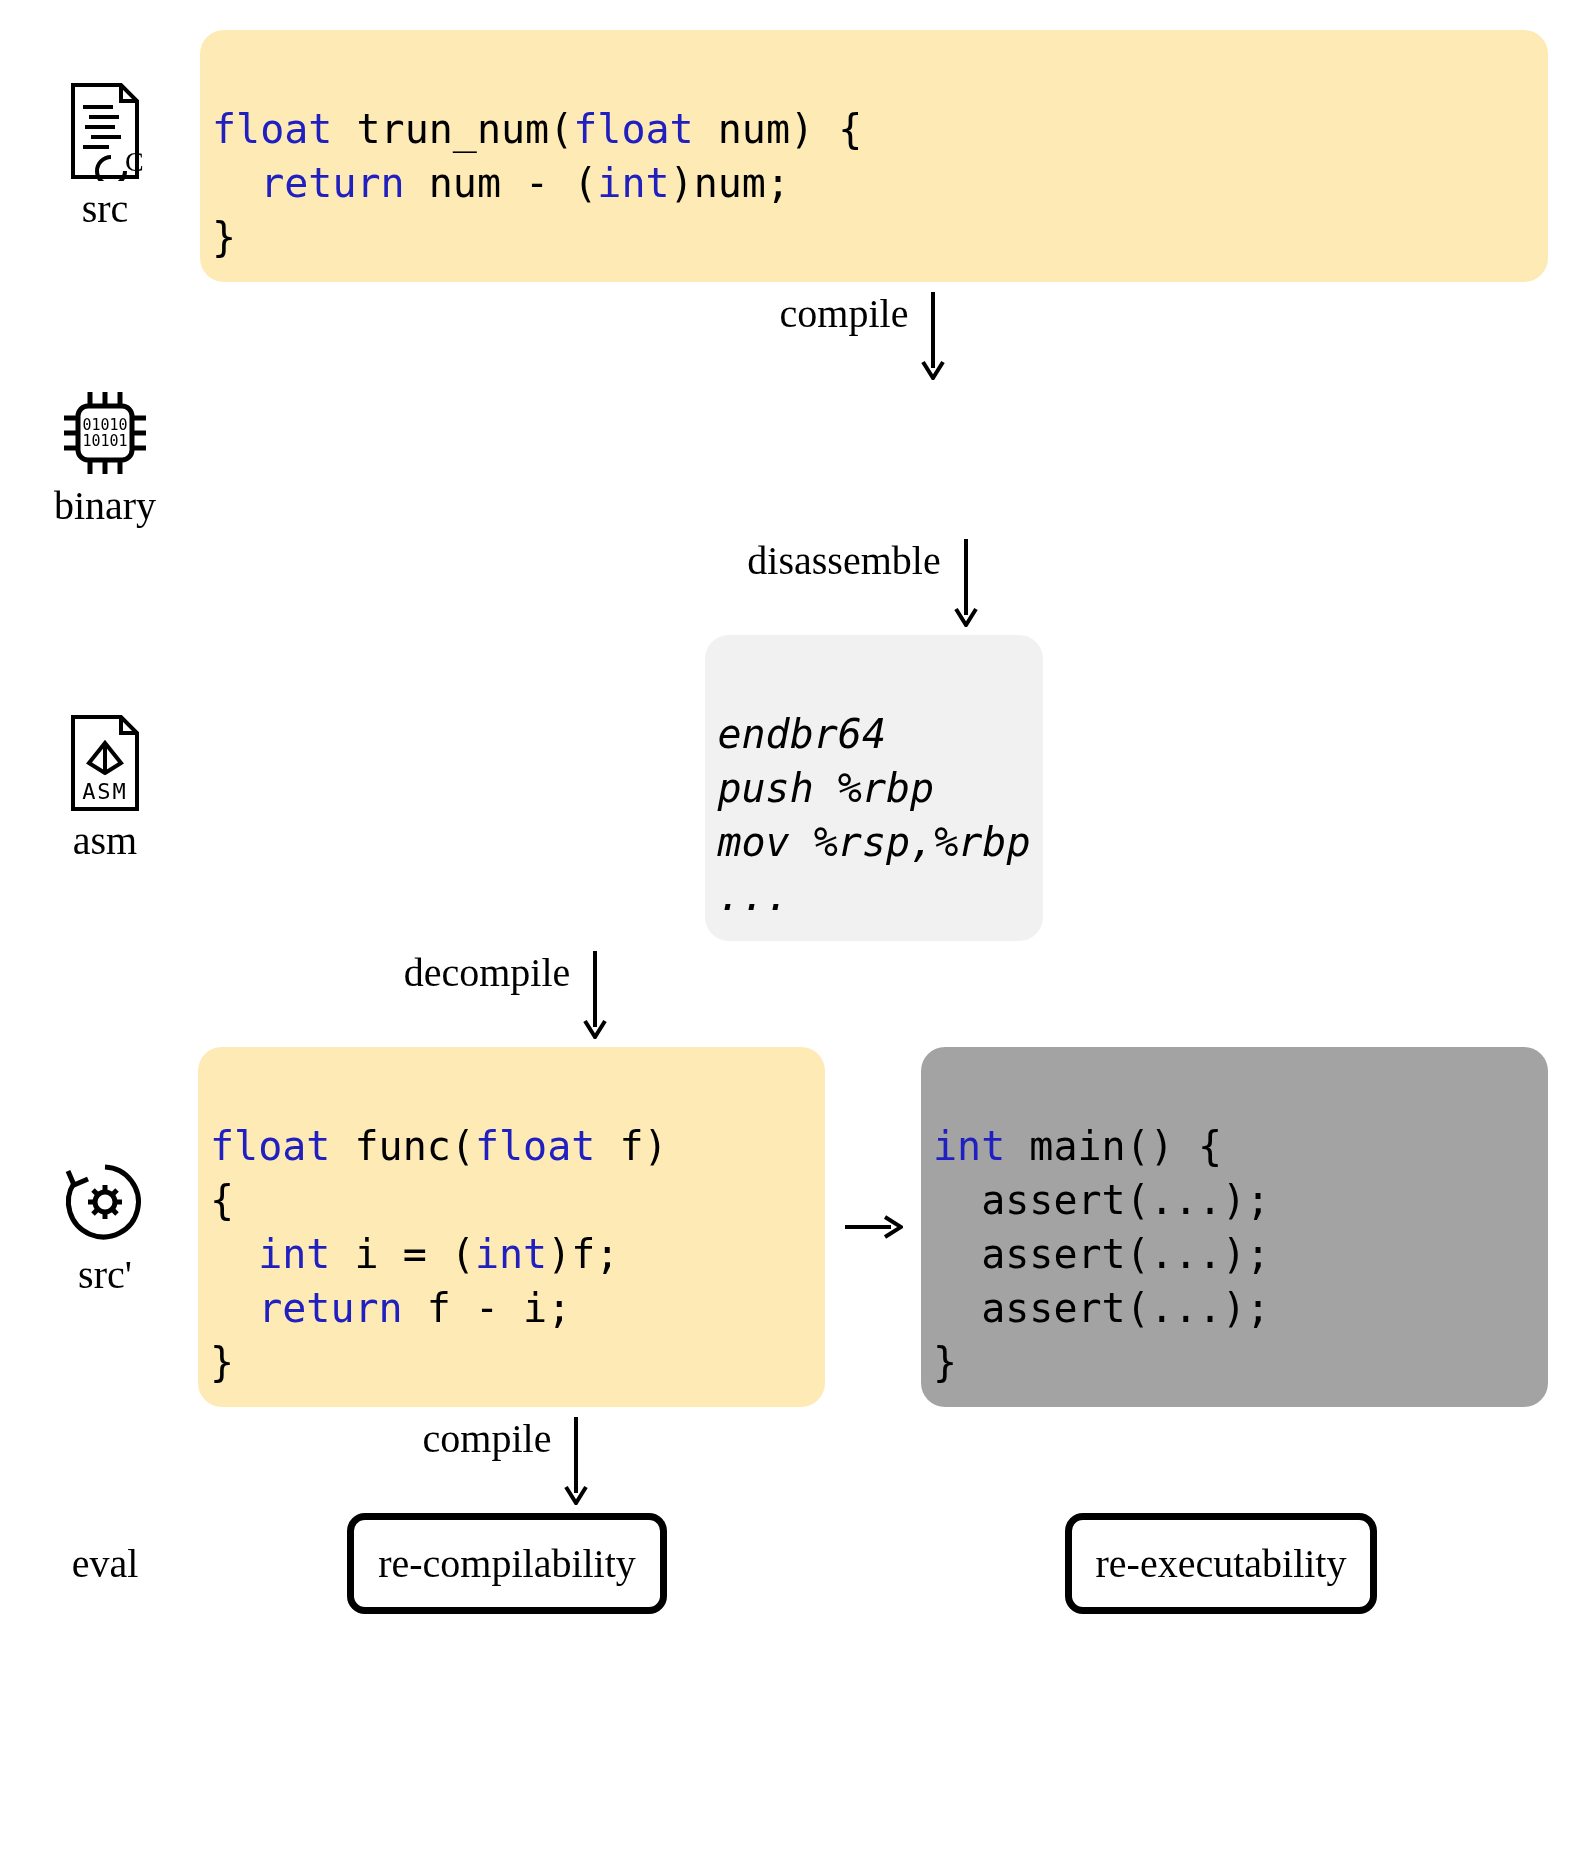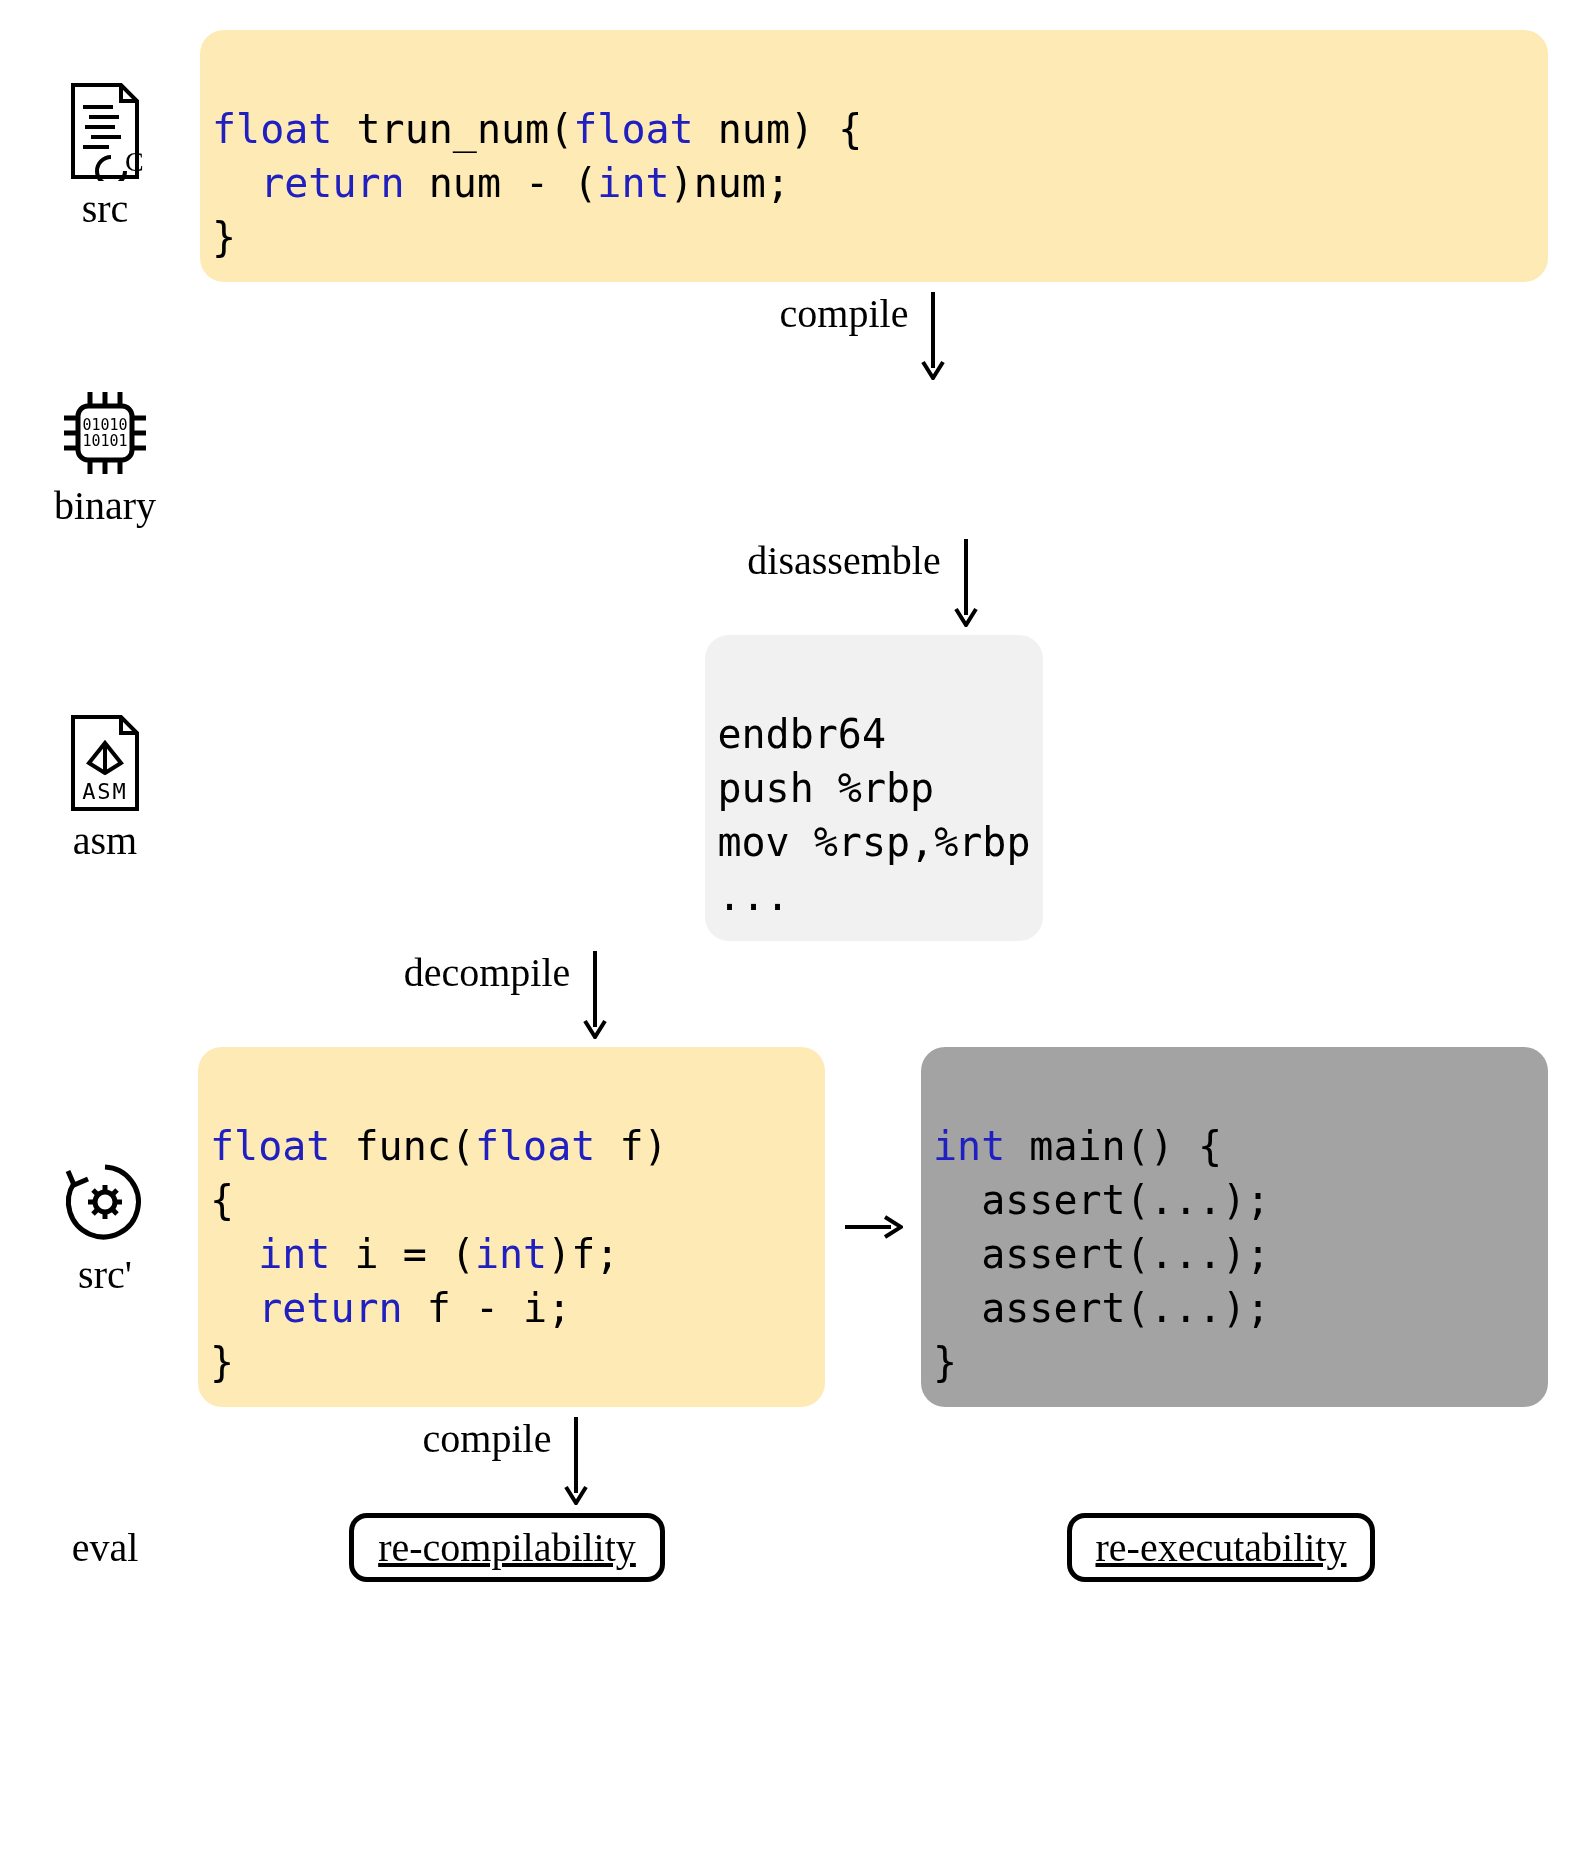--- a/index.html
+++ b/index.html
@@ -33,40 +33,39 @@
   .code-box {
     border-radius: 24px;
     padding: 18px 12px;
     font-family: ui-monospace, "SF Mono", Menlo, Consolas, monospace;
     font-size: 40px;
     line-height: 1.35;
     white-space: pre;
   }
   .yellow { background: #fdeab5; }
   .gray   { background: #d5d5d5; }
-  .lgray  { background: #f1f1f1; }
+  .lgray  { background: #f1f1f1; font-style: italic; }
   .peach  { background: #a3a3a3; }
   .kw { color: #2020c0; }
   .arrow-col {
     display: flex;
     flex-direction: column;
     align-items: center;
     margin: 8px 0;
   }
   .arrow-label {
     display: flex;
     align-items: flex-start;
     gap: 10px;
   }
   .eval-box {
-    border: 5px solid #000000;
+    border: 7px solid #000000;
     border-radius: 18px;
-    padding: 6px 24px;
+    padding: 20px 24px;
     font-family: Georgia, serif;
-    text-decoration: underline;
   }
   .bottom-grid {
     display: grid;
     grid-template-columns: 150px 1fr 60px 1fr;
     align-items: center;
     gap: 18px;
   }
   svg { display: block; }
 </style>
 </head>

